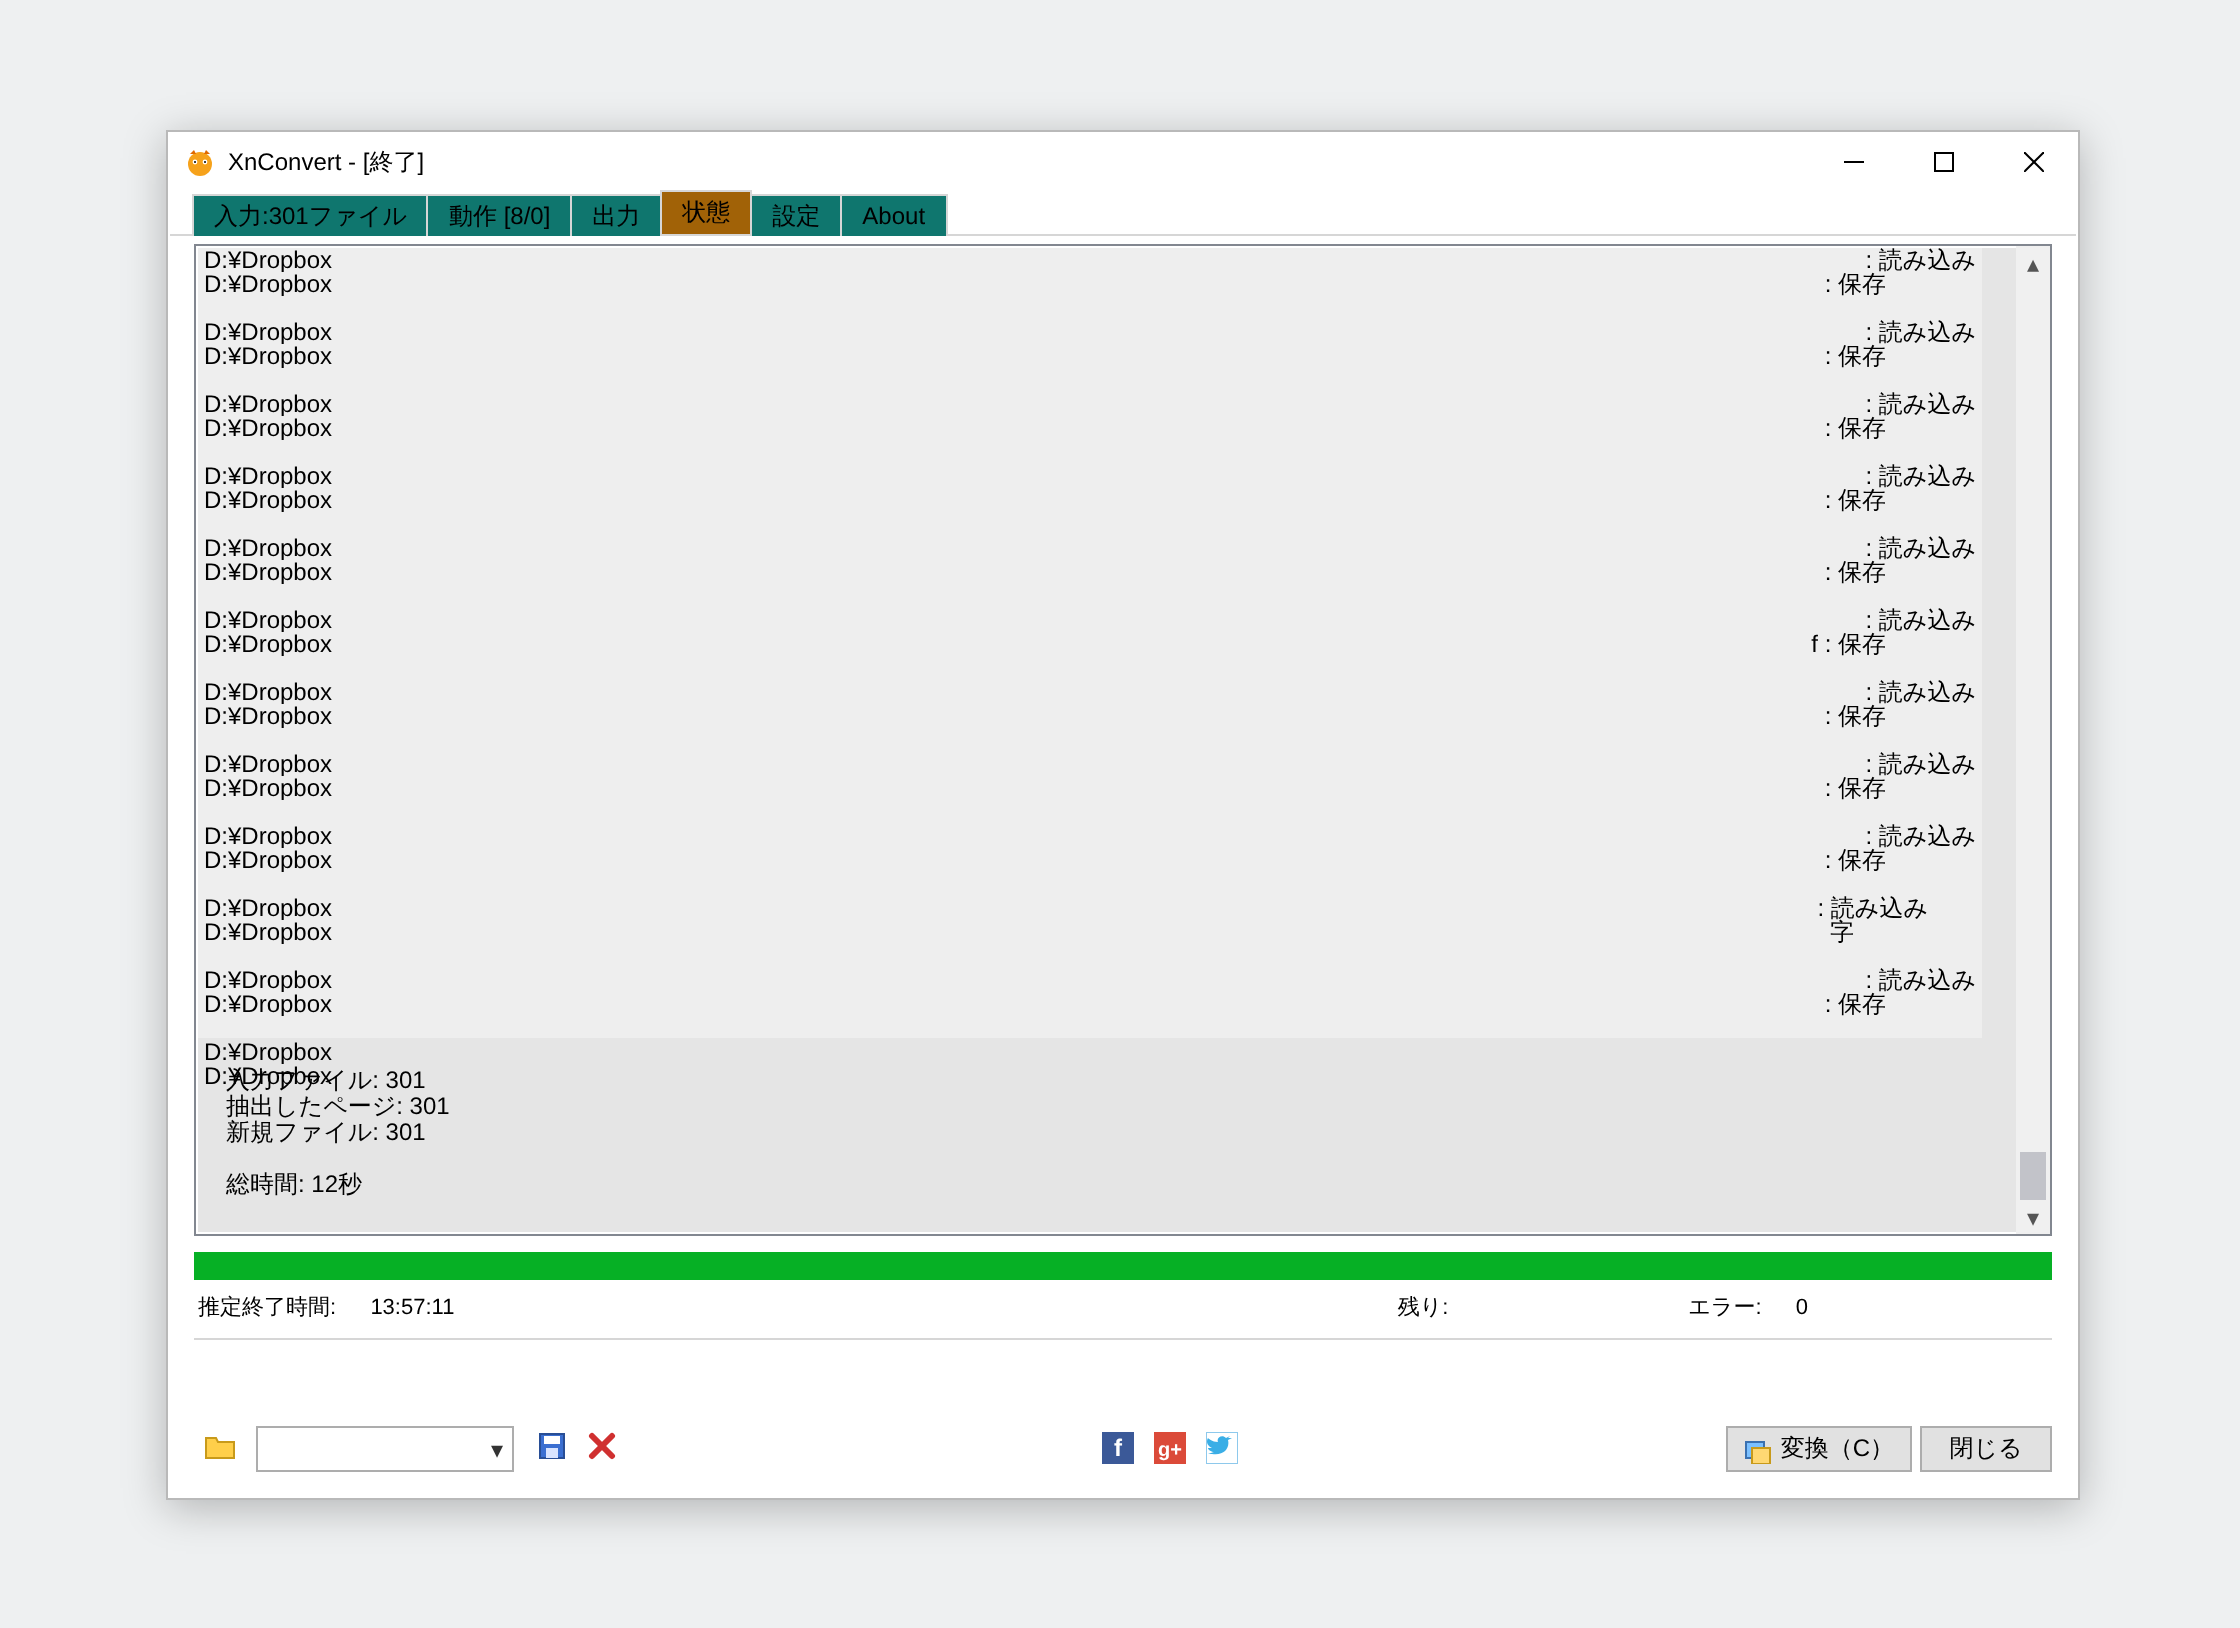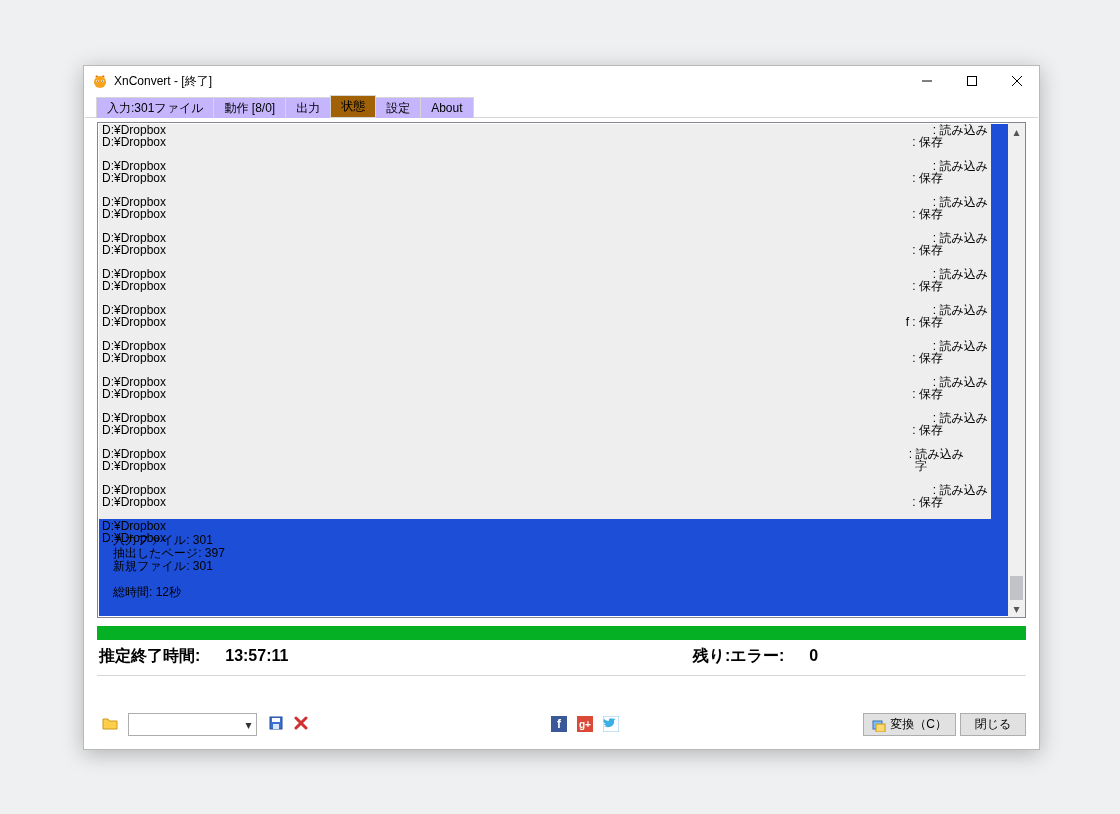--- a/index.html
+++ b/index.html
@@ -5,41 +5,41 @@
   html,body{margin:0;padding:0;width:1120px;height:814px;background:#eef0f1;font-family:"Meiryo","Yu Gothic UI","Segoe UI",Arial,sans-serif;font-size:12px;color:#000;}
   .window{position:absolute;left:83px;top:65px;width:955px;height:683px;background:#fff;border:1px solid #b9b9b9;box-shadow:0 4px 20px rgba(0,0,0,0.25);}
   .titlebar{height:30px;display:flex;align-items:center;}
   .titlebar .appicon{width:16px;height:16px;margin:0 6px 0 8px;display:inline-block;}
   .titlebar .title{flex:0 0 auto;font-size:12px;}
   .titlebar .spacer{flex:1;}
   .sysbtn{width:45px;height:29px;display:flex;align-items:center;justify-content:center;}
   .sysbtn svg{display:block;}
   .content{position:absolute;left:1px;right:1px;top:31px;bottom:1px;}
   .tabs{height:21px;display:flex;align-items:flex-end;padding-left:11px;border-bottom:1px solid #d6d6d6;box-sizing:border-box;}
-  .tab{height:20px;line-height:20px;padding:0 10px;font-size:12px;border:1px solid #d6d6d6;border-bottom:none;margin-right:-1px;background:#c4b5fd;position:relative;top:1px;}
+  .tab{height:20px;line-height:20px;padding:0 10px;font-size:12px;border:1px solid #d6d6d6;border-bottom:none;margin-right:-1px;background:#0f766e;position:relative;top:1px;}
   .tab.active{background:#a16207;top:0;height:21px;}
   .logwrap{position:relative;margin:4px 12px 0 12px;border:1px solid #828790;height:496px;background:#fff;box-sizing:border-box;}
-  .logarea{position:absolute;left:1px;right:17px;top:1px;bottom:1px;background:#1d4ed8;overflow:hidden;}
+  .logarea{position:absolute;left:1px;right:17px;top:1px;bottom:1px;background:#e5e5e5;overflow:hidden;}
   .maskedrows{position:absolute;left:0;top:0;right:17px;height:395px;background:#eeeeee;}
   .logtext{position:relative;padding:0 3px;font-family:"Meiryo","MS UI Gothic",sans-serif;font-size:12px;line-height:12px;}
   .logline{height:12px;white-space:nowrap;overflow:hidden;}
   .logblank{height:12px;}
   .rightcol{position:absolute;top:0;right:17px;width:100px;}
   .rightitem{position:absolute;font-size:12px;line-height:12px;white-space:nowrap;}
   .scroll{position:absolute;right:0;top:0;bottom:0;width:17px;background:#f0f0f0;}
   .scroll .up,.scroll .down{position:absolute;left:0;width:17px;height:17px;display:flex;align-items:center;justify-content:center;color:#555;}
   .scroll .up{top:0;}
   .scroll .down{bottom:0;}
   .scroll .thumb{position:absolute;left:2px;width:13px;top:453px;height:24px;background:#c2c3c9;}
   .summary{margin:2px 14px 0 14px;font-size:12px;line-height:13px;}
   .progress{margin:8px 12px 0 12px;height:14px;background:#06b025;}
-  .statusrow{margin:6px 14px 0 14px;display:flex;font-size:16px;font-weight:bold;}
+  .statusrow{margin:6px 14px 0 14px;display:flex;font-size:11px;}
   .statusrow .left{flex:1;}
   .statusrow .mid{flex:0 0 auto;margin-left:300px;}
-  .statusrow .right{flex:1;text-align:left;}
+  .statusrow .right{flex:1;text-align:center;}
   .sep{margin:8px 12px 0 12px;height:1px;background:#d6d6d6;}
   .bottombar{position:absolute;left:12px;right:12px;bottom:12px;height:23px;display:flex;align-items:center;}
   .iconbtn{width:23px;height:23px;display:flex;align-items:center;justify-content:center;border:1px solid transparent;}
   .combo{width:127px;height:21px;border:1px solid #adadad;display:flex;align-items:center;justify-content:flex-end;margin:0 6px;}
   .combo .arrow{width:15px;height:19px;display:flex;align-items:center;justify-content:center;color:#333;}
   .btn{height:21px;border:1px solid #adadad;background:#e1e1e1;padding:0 8px;display:flex;align-items:center;font-size:12px;margin-left:4px;}
   .btn .bicon{margin-right:4px;width:14px;height:14px;display:inline-block;}
   .social{display:flex;gap:8px;margin-left:auto;margin-right:auto;}
   .social .sicon{width:18px;height:18px;}
   .rightbtns{display:flex;margin-left:auto;}
@@ -151,21 +151,21 @@
           <div class="rightitem" style="top:288px;right:3px;">: 読み込み</div>
           <div class="rightitem" style="top:300px;right:48px;">: 保存</div>
           <div class="rightitem" style="top:324px;right:27px;">: 読み込み</div>
           <div class="rightitem" style="top:336px;right:64px;">字</div>
           <div class="rightitem" style="top:360px;right:3px;">: 読み込み</div>
           <div class="rightitem" style="top:372px;right:48px;">: 保存</div>
         </div>
 
         <div class="summary" style="position:absolute;left:0;top:408px;">
           <div>入力ファイル: 301</div>
-          <div>抽出したページ: 397</div>
+          <div>抽出したページ: 301</div>
           <div>新規ファイル: 301</div>
           <div style="height:13px;"></div>
           <div>総時間: 12秒</div>
         </div>
       </div>
 
       <div class="scroll">
         <div class="up">▴</div>
         <div class="thumb"></div>
         <div class="down">▾</div>

